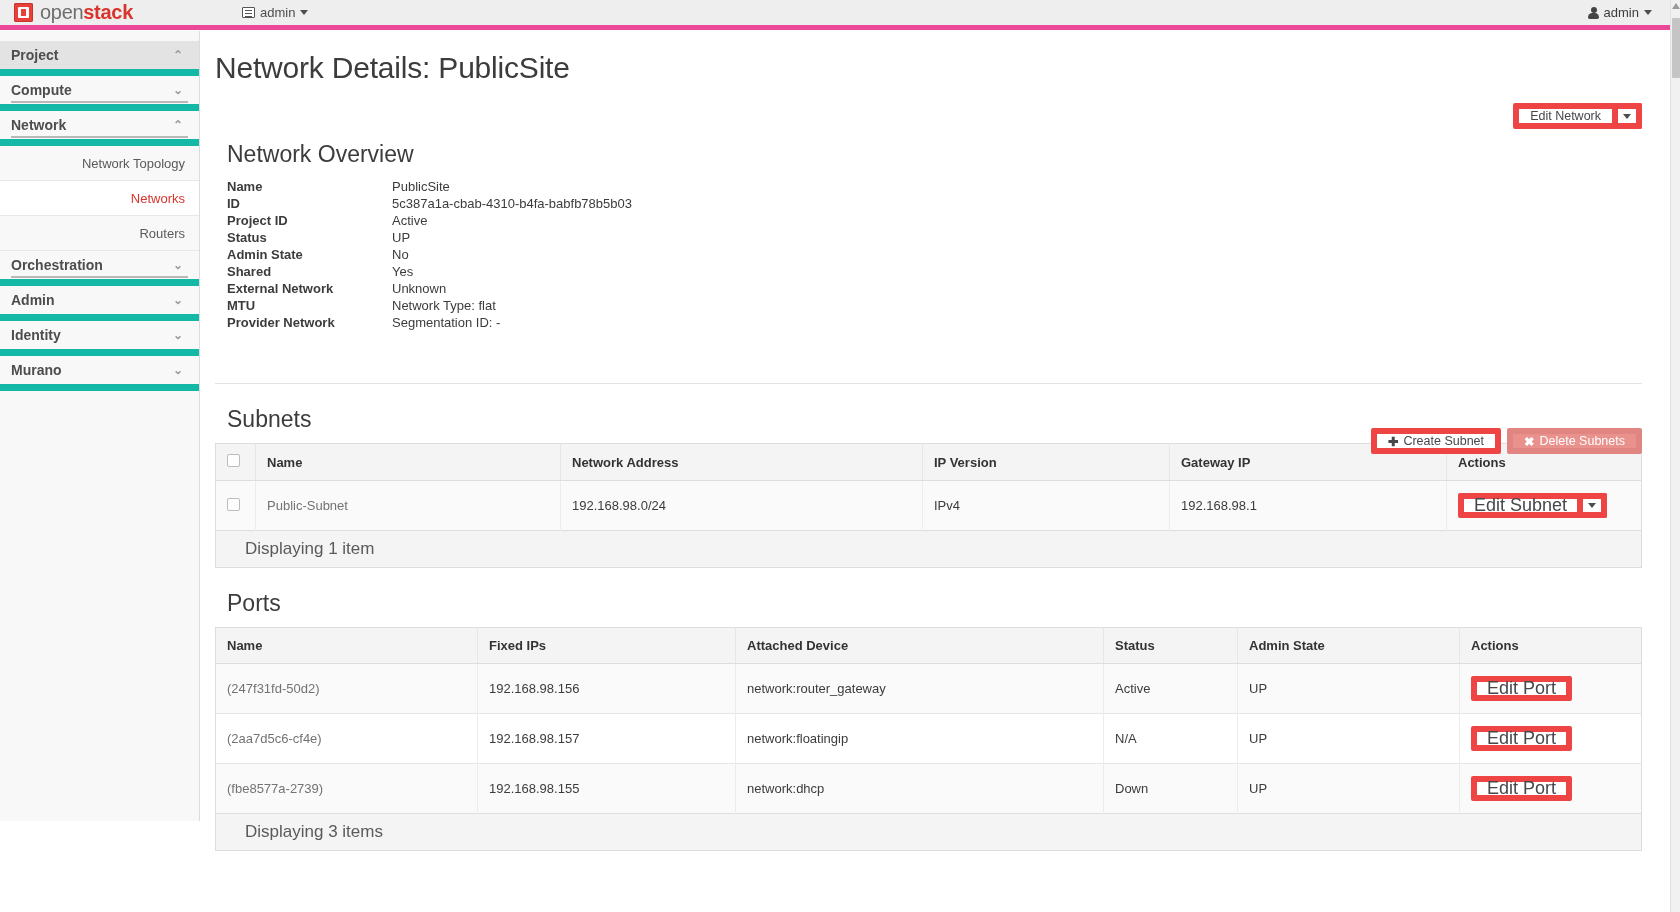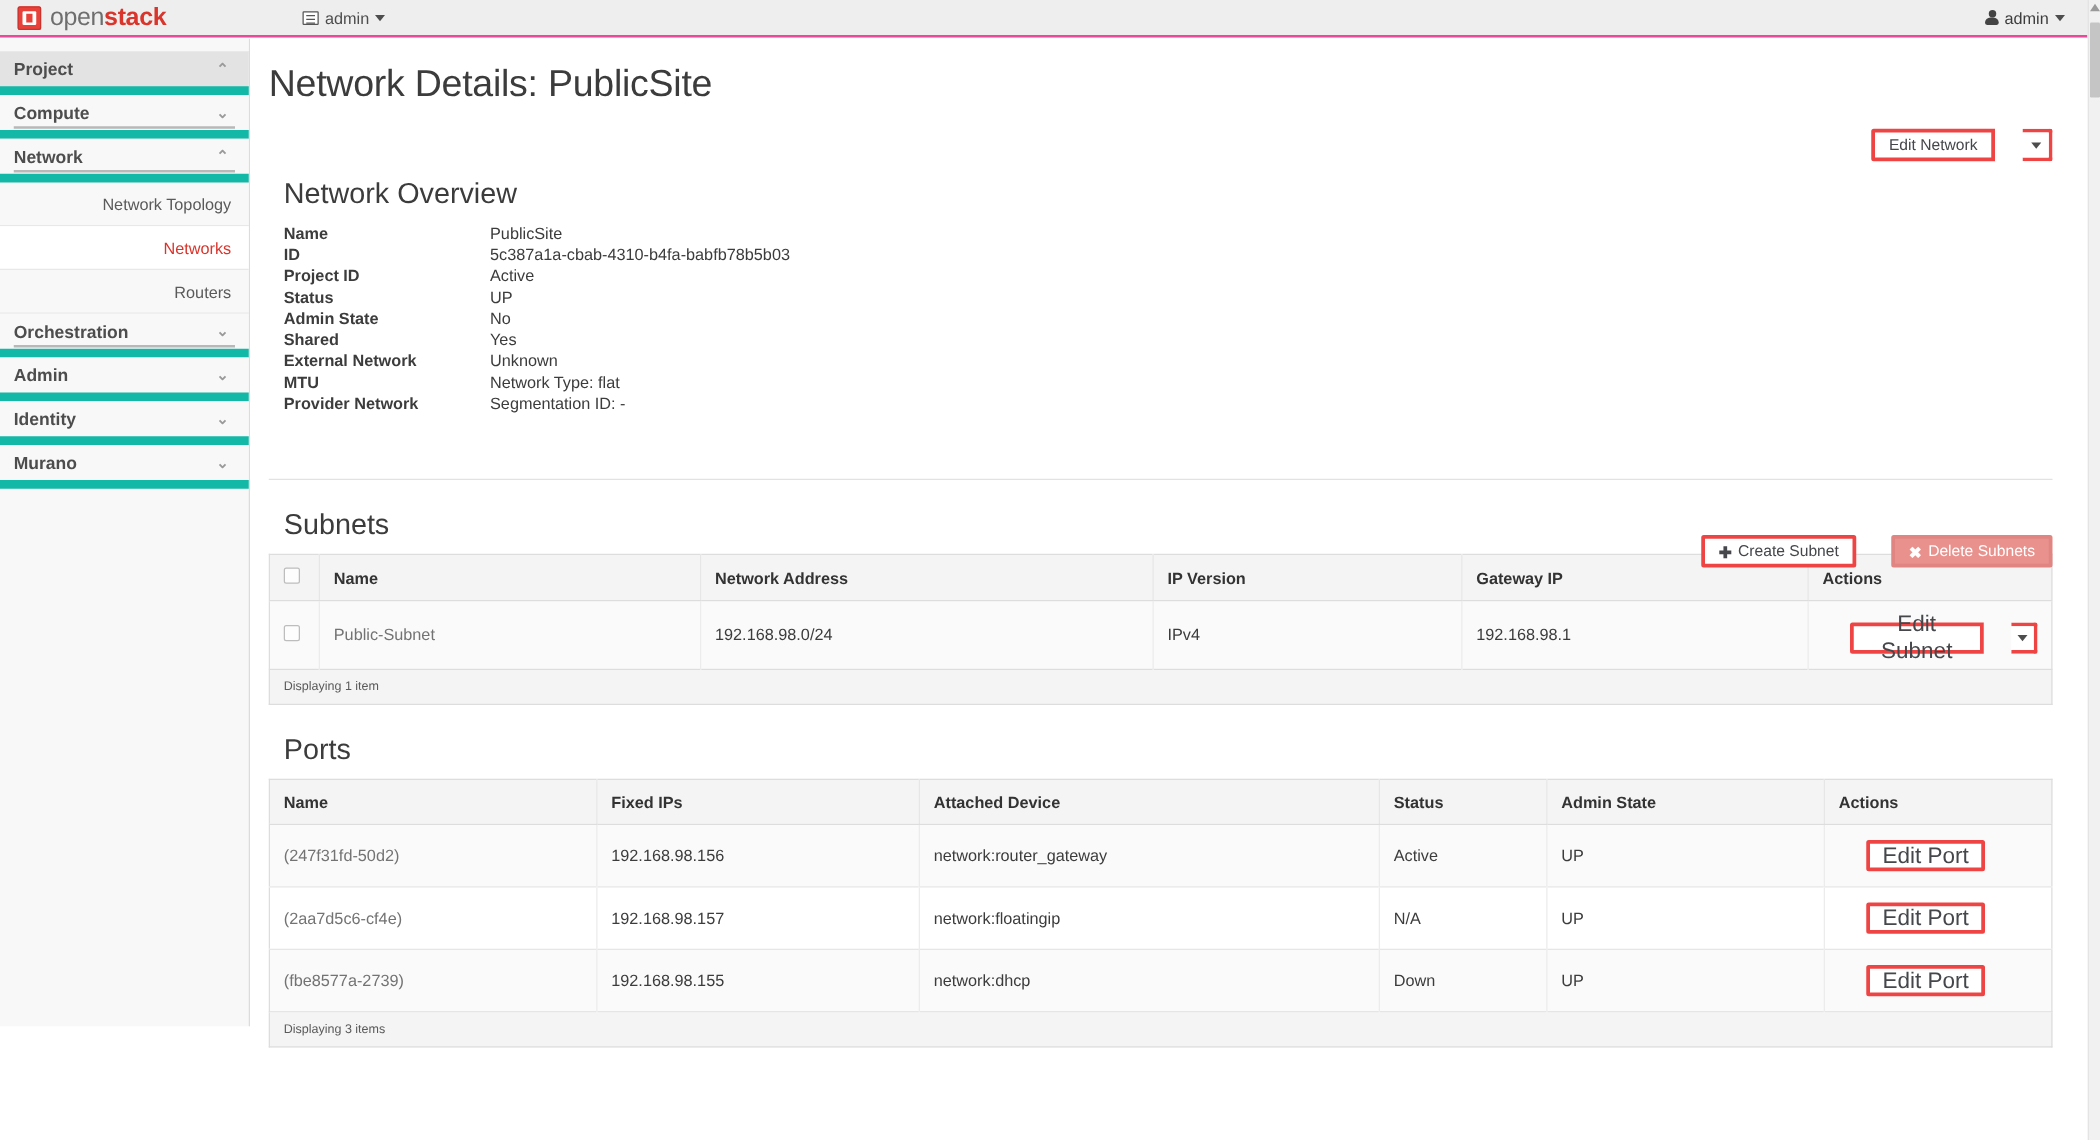--- a/index.html
+++ b/index.html
@@ -9,21 +9,21 @@
     overflow: hidden;
     background: #ffffff;
     font-family: "Liberation Sans", sans-serif;
     font-size: 13px;
     color: #3c3c3c;
   }
   
   .topbar {
     position: absolute; left: 0; top: 0; width: 1670px; height: 30px;
     background: #eeeeee;
-    border-bottom: 2px solid #ec4899;
+    border-bottom: 5px solid #ec4899;
     display: flex; align-items: center;
   }
   .brand {
     display: flex; align-items: center; gap: 7px;
     margin-left: 14px; width: 170px;
   }
   .brand-logo {
     width: 19px; height: 19px; border-radius: 2px;
     background: #e8413a; position: relative;
     box-shadow: inset 0 0 0 1px #c9332d;
@@ -131,24 +131,23 @@
   h1.page-title {
     font-size: 30px; font-weight: normal; color: #3c3c3c;
     margin: 20px 0 0 0; padding-left: 0; letter-spacing: -0.2px;
   }
   .actions-row {
     display: flex; justify-content: flex-end; margin-top: 18px; margin-right: 0;
   }
   .btn {
     display: inline-flex; align-items: center; justify-content: center;
     height: 26px; padding: 0 11px;
-    border: 3px solid #ef4444; background: #ffffff; color: #45474b;
+    border: 6px solid #ef4444; background: #ffffff; color: #45474b;
     font-size: 12.5px; border-radius: 2px; cursor: pointer;
     font-family: "Liberation Sans", sans-serif;
-    margin-left: 22px;
   }
   .btn.split-main { border-radius: 2px 0 0 2px; }
   .btn.split-caret {
     border-radius: 0 2px 2px 0; border-left: none; width: 24px; padding: 0;
   }
   .btn-danger {
     background: #e8918d; border-color: #e08582; color: #ffffff;
   }
   .hr-sep { border: none; border-top: 1px solid #e2e2e2; margin: 0; }
 
@@ -190,21 +189,21 @@
   table.tbl tbody tr:nth-child(even) { background: #ffffff; }
   .chk {
     width: 13px; height: 13px; border: 1px solid #bdbdbd;
     background: #fdfdfd; border-radius: 2px; display: inline-block;
     cursor: pointer;
   }
   .col-chk { width: 40px; }
   a.link { color: #737373; text-decoration: none; cursor: pointer; }
   .tfoot {
     background: #f4f4f4; border: 1px solid #dddddd; border-top: none;
-    padding: 8px 11px; font-size: 10px; color: #5a5a5a;
+    padding: 8px 29px; font-size: 17px; color: #5a5a5a;
   }
   .act-cell { text-align: left; }
   .btn-sm { height: 25px; font-size: 18px; padding: 0 10px; }
 </style>
 </head>
 <body>
 
 <div class="topbar">
   <div class="brand">
     <span class="brand-logo"></span>

